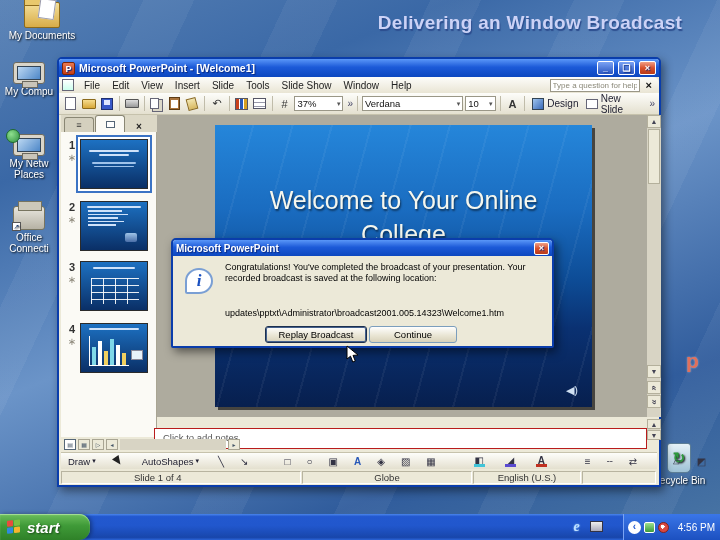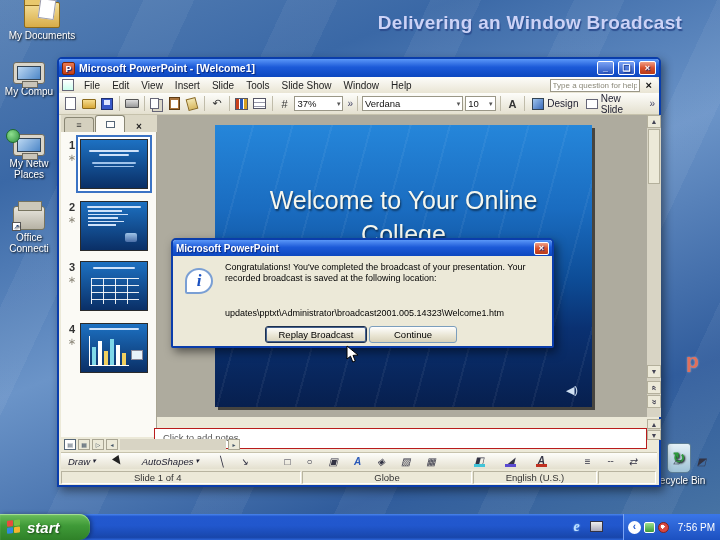--- a/index.html
+++ b/index.html
@@ -139,21 +139,21 @@
   .notes { position:absolute; left:95px; top:369px; width:493px; height:21px; background:#fff;
     border:1px solid #b91c1c; font-size:9.5px; color:#555; padding:3px 0 0 8px; }
   .nscroll { position:absolute; left:588px; top:360px; width:14px; height:21px; background:#d8d4c4; }
   .viewrow { position:absolute; left:2px; top:379px; width:200px; height:13px; display:flex; align-items:center; gap:2px; padding-left:3px; }
   .vbtn { width:12px; height:11px; background:#ece9d8; border:1px solid #a9a593; font-size:6px; color:#456;
     display:flex; align-items:center; justify-content:center; }
   .vbtn.on { background:#fff; border-color:#567; }
   .htrack { width:106px; height:11px; background:#d8d4c4; }
   .drawbar { position:absolute; left:2px; top:393px; right:2px; height:17px;
     background:linear-gradient(#fdfdfa,#e4e0cf); border-top:1px solid #c6c2ac;
-    display:flex; align-items:center; gap:16px; padding:0 4px; font-size:9.5px; color:#223;font-style:italic; }
+    display:flex; align-items:center; gap:16px; padding:0 4px; font-size:9.5px; color:#223; }
   .dbtn { display:flex; align-items:center; gap:2px; padding:0 3px; height:15px; }
   .di { width:15px; height:15px; display:flex; align-items:center; justify-content:center; font-size:10px; color:#334; }
   .cbar { display:block; width:11px; height:3px; margin-top:-1px; }
   .colchip { display:flex; flex-direction:column; align-items:center; width:15px; }
   .selarrow { width:0; height:0; border:4px solid transparent; border-top:9px solid #222; transform:rotate(-35deg); margin-top:2px; }
   .status { position:absolute; left:2px; right:2px; top:411px; height:15px; background:#ece9d8;
     display:flex; font-size:9.5px; color:#333; }
   .scell { border:1px solid; border-color:#b8b4a0 #fff #fff #b8b4a0; margin:1px 1px 1px 0;
     display:flex; align-items:center; }
 
@@ -453,21 +453,21 @@
       <span class="di">╌</span>
       <span class="di">⇄</span>
       <span class="sep"></span>
       <span class="di">▱</span>
       <span class="di">◩</span>
     </div>
 
     <div class="status">
       <span class="scell" style="width:240px;padding-left:72px;">Slide 1 of 4</span>
       <span class="scell" style="width:170px;justify-content:center;">Globe</span>
-      <span class="scell" style="width:124px;justify-content:center;">English (U.S.)</span>
+      <span class="scell" style="width:108px;justify-content:center;">English (U.S.)</span>
       <span class="scell" style="flex:1;"></span>
     </div>
   </div>
 
   <div class="dlg">
     <div class="tbar">
       <span>Microsoft PowerPoint</span>
       <span class="grow"></span>
       <span class="winbtn r" style="width:15px;height:13px;">×</span>
     </div>
@@ -491,20 +491,20 @@
     <span class="ql" style="right:135px;">
         <span class="iglyph">e</span>
       </span>
     <span class="ql" style="right:115px;">
         <i class="qlwin"></i>
       </span>
     <div class="tray">
       <span class="chev">‹</span>
       <span class="trico1"></span>
       <span class="trico2"></span>
-      <span class="time">7:56 PM</span>
+      <span class="time">4:56 PM</span>
     </div>
   </div>
 
   <svg class="cursor" width="13" height="19" viewBox="0 0 13 19">
     <polygon points="1,1 1,14 4.5,11.2 6.8,17 9.3,16 7,10.4 12,10" fill="#fff" stroke="#000" stroke-width="1"></polygon>
   </svg>
 </div>
 
 </body></html>

